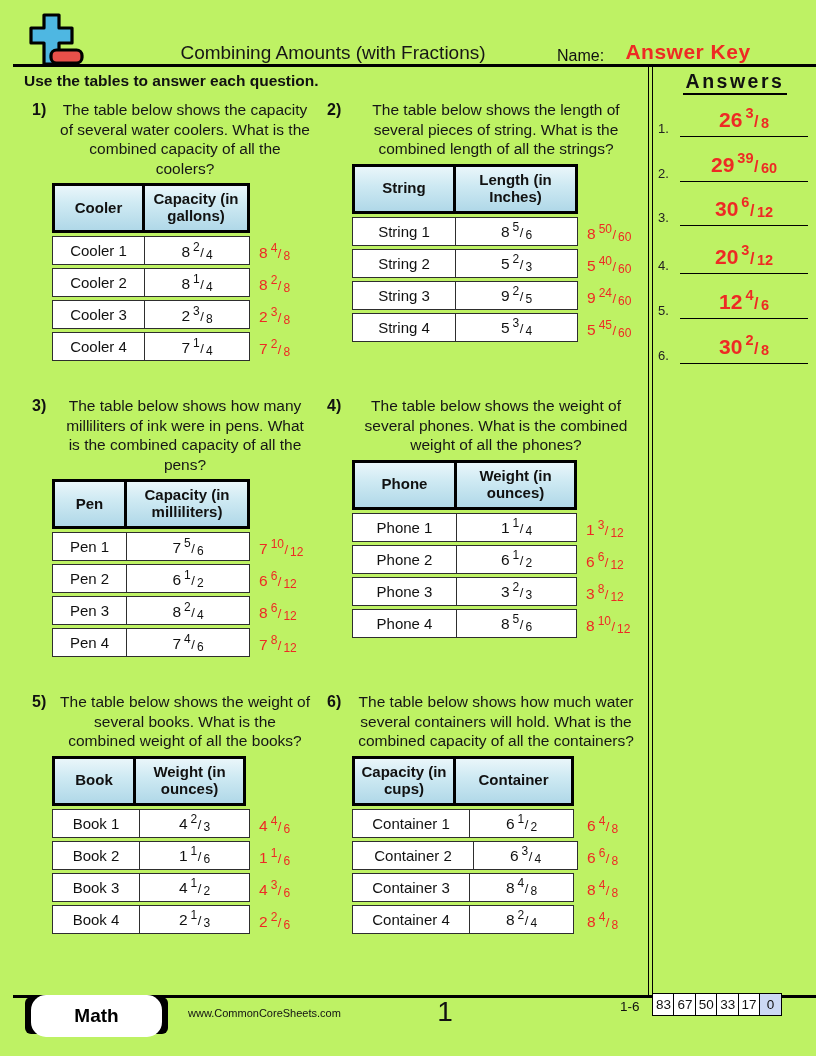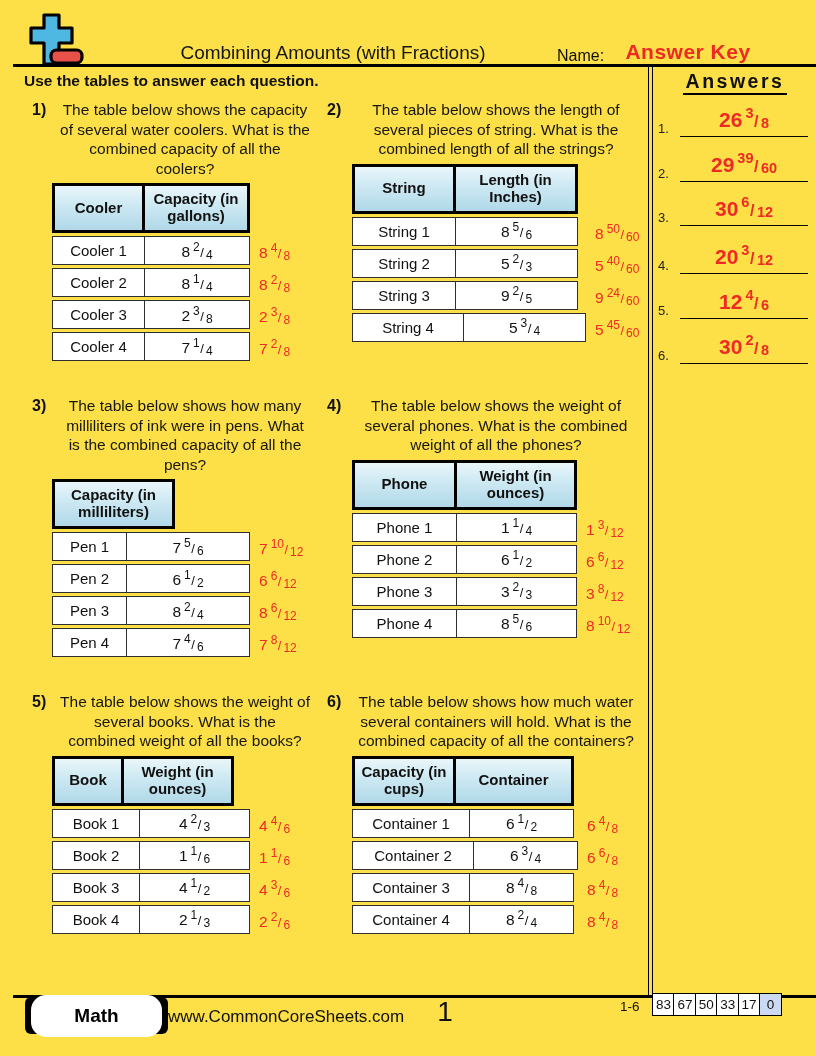--- a/index.html
+++ b/index.html
@@ -1,19 +1,19 @@
 <!DOCTYPE html>
 <html><head>
 <meta charset="utf-8">
 <style>
   * { margin: 0; padding: 0; box-sizing: border-box; }
   html, body { background: #888; }
   #page {
     position: relative; width: 816px; height: 1056px;
-    background: #fde047; margin: 0 auto; overflow: hidden;
+    background: #bef264; margin: 0 auto; overflow: hidden;
     font-family: "Liberation Sans", sans-serif; color: #111;
   }
   
   .logo-svg { position: absolute; left: 20px; top: 12px; }
   .page-title { position: absolute; left: 168px; top: 42px; width: 330px; text-align: center; font-size: 19px; color: #161616; }
   .name-label { position: absolute; left: 557px; top: 47px; font-size: 16px; }
   .name-value { position: absolute; left: 610px; top: 40px; width: 156px; text-align: center; font-size: 21px; font-weight: bold; color: #ee2a24; letter-spacing: 0.5px; }
   .header-rule { position: absolute; left: 13px; top: 64px; width: 803px; height: 3px; background: #000; }
   .instructions { position: absolute; left: 24px; top: 72px; font-size: 15.5px; font-weight: bold; }
   .vdivider { position: absolute; left: 648px; top: 67px; height: 929px; width: 5px; border-left: 1.6px solid #000; border-right: 1.6px solid #000; }
@@ -46,21 +46,21 @@
   .th + .th { border-left-width: 0; }
   .trow { display: flex; margin-top: 3px; }
   .td { border: 1.6px solid #2e2e2e; height: 29px; display: flex; align-items: center; justify-content: center; font-size: 15px; background: #fff; }
   .td + .td { border-left-width: 0; }
   .redcol { display: flex; flex-direction: column; padding-top: 53px; margin-left: 9px; }
   .redslot { height: 32px; display: flex; align-items: center; }
   
   .footer-rule { position: absolute; left: 13px; top: 995px; width: 803px; height: 2.6px; background: #000; }
   .math-badge { position: absolute; left: 25px; top: 997px; width: 143px; height: 37px; background: #000; border-radius: 6px; display: flex; align-items: center; justify-content: center; }
   .math-badge .pill { width: 131px; height: 42px; background: #fff; border-radius: 15px; display: flex; align-items: center; justify-content: center; font-size: 19px; font-weight: bold; color: #000; }
-  .site-url { position: absolute; left: 168px; top: 1007px; font-size: 17px; }
+  .site-url { position: absolute; left: 188px; top: 1007px; font-size: 11px; }
   .page-number { position: absolute; left: 420px; top: 996px; width: 50px; text-align: center; font-size: 28px; }
   .score-range { position: absolute; left: 620px; top: 999px; font-size: 13.5px; text-align: right; }
   .score-strip { position: absolute; left: 652px; top: 993px; display: flex; }
   .score-box { width: 23px; height: 23px; border: 1.6px solid #000; margin-left: -1.6px; display: flex; align-items: center; justify-content: center; font-size: 13.5px; background: #fff; }
   .score-box:first-child { margin-left: 0; }
   .score-box.hl { background: #ccd9f3; }
 </style>
 </head>
 <body>
 
@@ -176,21 +176,21 @@
               <span class="frac"><span class="fw">5</span><span class="fn">2</span><span class="fsl">/</span><span class="fd">3</span></span>
             </div>
         </div>
         <div class="trow">
           <div class="td" style="width:104px">String 3</div>
           <div class="td" style="width:122px">
               <span class="frac"><span class="fw">9</span><span class="fn">2</span><span class="fsl">/</span><span class="fd">5</span></span>
             </div>
         </div>
         <div class="trow">
-          <div class="td" style="width:112px">String 4</div>
+          <div class="td" style="width:104px">String 4</div>
           <div class="td" style="width:122px">
               <span class="frac"><span class="fw">5</span><span class="fn">3</span><span class="fsl">/</span><span class="fd">4</span></span>
             </div>
         </div>
       </div>
       <div class="redcol">
         <div class="redslot">
             <span class="frac red"><span class="fw">8</span><span class="fn">50</span><span class="fsl">/</span><span class="fd">60</span></span>
           </div>
         <div class="redslot">
@@ -205,20 +205,21 @@
       </div>
     </div>
   </section>
 
   <section class="problem" style="left:30px;top:396px">
     <span class="pnum">3)</span>
     <p class="qtext" style="margin-left:30px;width:250px">The table below shows how many milliliters of ink were in pens. What is the combined capacity of all the pens?</p>
     <div class="tablewrap" style="margin-left:22px">
       <div class="ptable">
         <div class="thead">
+          <div class="th" style="width:75px">Pen</div>
           <div class="th" style="width:123px">Capacity (in milliliters)</div>
         </div>
         <div class="trow">
           <div class="td" style="width:75px">Pen 1</div>
           <div class="td" style="width:123px">
               <span class="frac"><span class="fw">7</span><span class="fn">5</span><span class="fsl">/</span><span class="fd">6</span></span>
             </div>
         </div>
         <div class="trow">
           <div class="td" style="width:75px">Pen 2</div>
@@ -306,21 +307,21 @@
       </div>
     </div>
   </section>
 
   <section class="problem" style="left:30px;top:692px">
     <span class="pnum">5)</span>
     <p class="qtext" style="margin-left:30px;width:250px">The table below shows the weight of several books. What is the combined weight of all the books?</p>
     <div class="tablewrap" style="margin-left:22px">
       <div class="ptable">
         <div class="thead">
-          <div class="th" style="width:72px">Book</div>
+          <div class="th" style="width:84px">Book</div>
           <div class="th" style="width:110px">Weight (in ounces)</div>
         </div>
         <div class="trow">
           <div class="td" style="width:88px">Book 1</div>
           <div class="td" style="width:110px">
               <span class="frac"><span class="fw">4</span><span class="fn">2</span><span class="fsl">/</span><span class="fd">3</span></span>
             </div>
         </div>
         <div class="trow">
           <div class="td" style="width:88px">Book 2</div>

